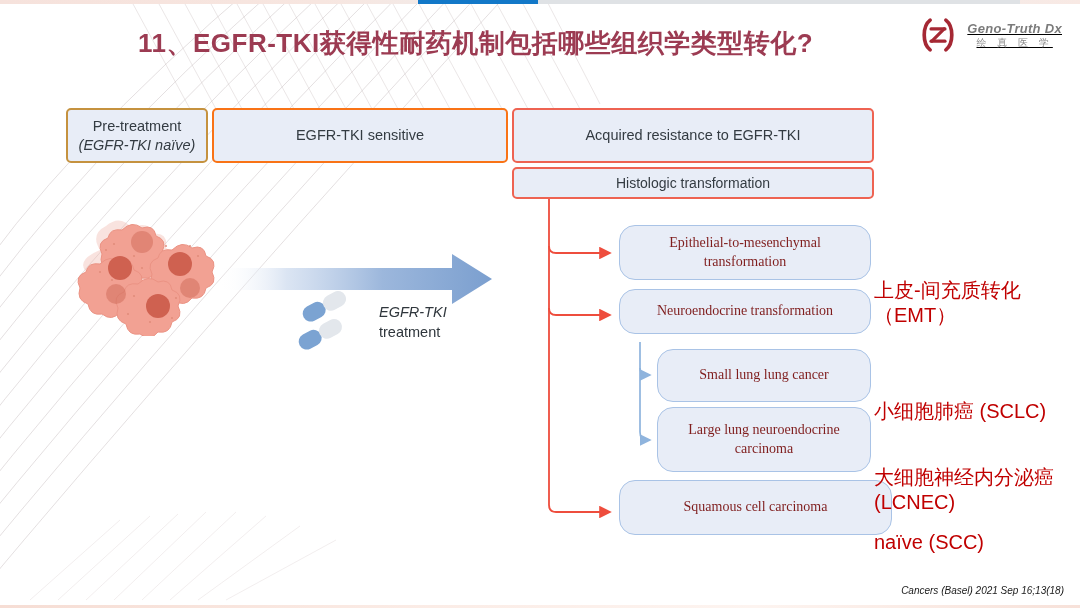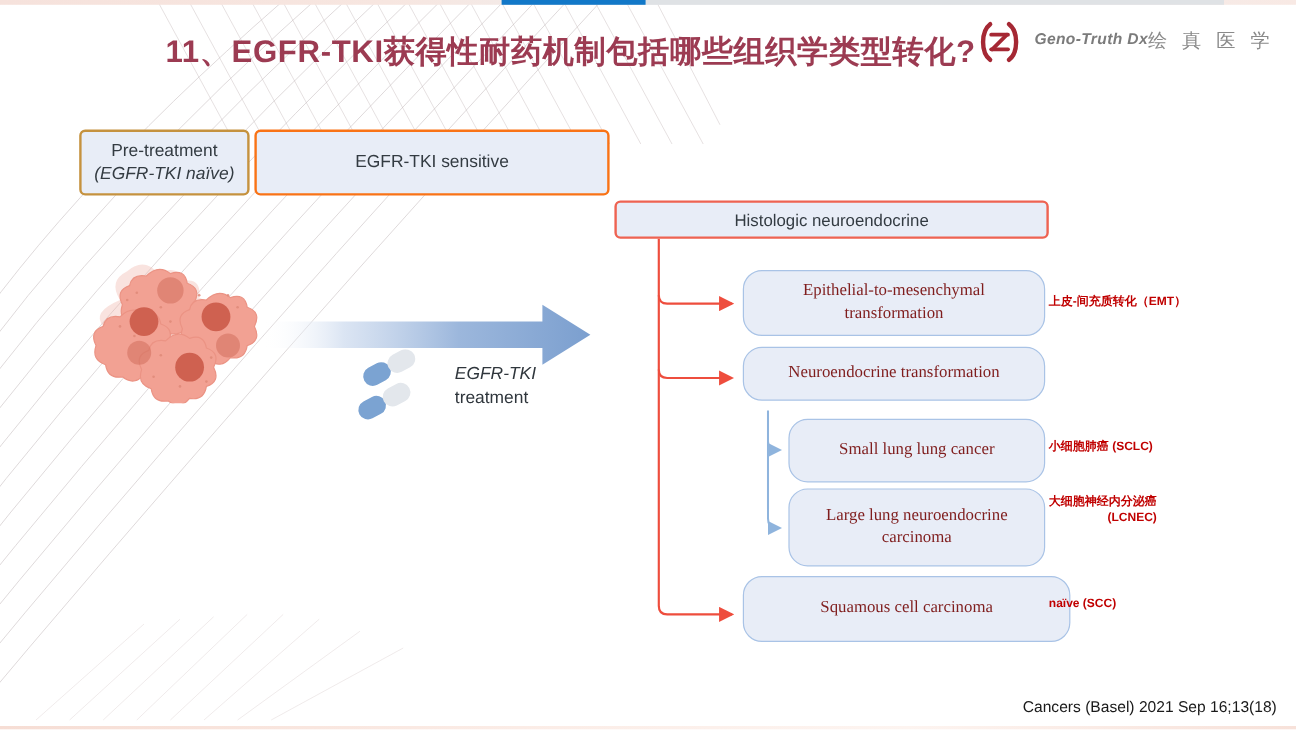--- a/index.html
+++ b/index.html
@@ -23,23 +23,23 @@
   
   .title{
     position:absolute;left:138px;top:26px;
     font-size:26px;font-weight:bold;color:#9c3b52;
     letter-spacing:.5px;white-space:nowrap;
   }
 
   
   .logo{position:absolute;right:18px;top:14px;display:flex;align-items:center;gap:8px;}
   .logo-mark{width:42px;height:42px;flex:0 0 auto;}
-  .logo-text{display:flex;flex-direction:row;line-height:1.15;}
+  .logo-text{display:flex;flex-direction:column;line-height:1.15;text-decoration:underline;}
   .logo-en{font-size:13px;font-weight:bold;font-style:italic;color:#7b7b7b;letter-spacing:.3px;white-space:nowrap;}
-  .logo-cn{font-size:16px;color:#8a8a8a;letter-spacing:4px;text-align:center;white-space:nowrap;}
+  .logo-cn{font-size:10px;color:#8a8a8a;letter-spacing:4px;text-align:center;white-space:nowrap;}
 
   
   .fbox{
     position:absolute;background:#e8edf7;border-radius:5px;
     display:flex;align-items:center;justify-content:center;text-align:center;
     color:#333b42;font-size:14.5px;line-height:1.3;box-sizing:border-box;padding:4px 8px;
   }
   .fbox.pre   {left:66px; top:108px; width:142px;height:55px;border:2px solid #c5923f;}
   .fbox.sens  {left:212px;top:108px; width:296px;height:55px;border:2px solid #f97316;}
   .fbox.acq   {left:512px;top:108px; width:362px;height:55px;border:2px solid #ee6352;}
@@ -52,37 +52,38 @@
     color:#7f1d1d;font-size:14px;line-height:1.35;box-sizing:border-box;padding:4px 10px;font-family:Liberation Serif, serif;
   }
   .obox.emt  {left:619px;top:225px;width:252px;height:55px;}
   .obox.neuro{left:619px;top:289px;width:252px;height:45px;}
   .obox.sclc {left:657px;top:349px;width:214px;height:53px;}
   .obox.lcnec{left:657px;top:407px;width:214px;height:65px;}
   .obox.scc  {left:619px;top:480px;width:273px;height:55px;}
 
   
   .anno{
-    position:absolute;color:#c00000;font-weight:bold;font-size:10px;line-height:1.25;
+    position:absolute;color:#c00000;font-weight:normal;font-size:20px;line-height:1.25;
     white-space:pre-line;
+    margin-top:32px;
   }
   .anno.a1{left:874px;top:246px;}
   .anno.a2{left:874px;top:367px;}
-  .anno.a3{left:874px;top:413px;text-align:right;}
+  .anno.a3{left:874px;top:433px;}
   .anno.a4{left:874px;top:498px;}
 
   
   .pill-label{
     position:absolute;left:379px;top:303px;font-size:14.5px;color:#2f363c;line-height:1.35;
   }
   .pill-label i{font-style:italic;margin-top:34px;}
 
   
   .citation{
-    position:absolute;right:16px;bottom:12px;font-size:13px;color:#1a1a1a;
+    position:absolute;right:16px;bottom:12px;font-style:italic;font-size:10px;color:#1a1a1a;
     white-space:nowrap;
   }
 
   svg{display:block;}
   .em{font-style:italic;text-align:right;}
 </style>
 </head>
 <body>
 
 <div class="stage">
@@ -248,23 +249,26 @@
     <div>
       <span>Pre-treatment</span><br>
       <span class="em">(EGFR-TKI naïve)</span>
     </div>
   </div>
 
   <div class="fbox sens">
     <span>EGFR-TKI sensitive</span>
   </div>
 
+  <div class="fbox acq">
+    <span>Acquired resistance to EGFR-TKI</span>
+  </div>
 
   <div class="fbox histo">
-    <span>Histologic neuroendocrine</span>
+    <span>Histologic transformation</span>
   </div>
 
   <div class="obox emt">
     <span>Epithelial-to-mesenchymal transformation</span>
   </div>
   <div class="obox neuro">
     <span>Neuroendocrine transformation</span>
   </div>
   <div class="obox sclc">
     <span>Small lung lung cancer</span>

